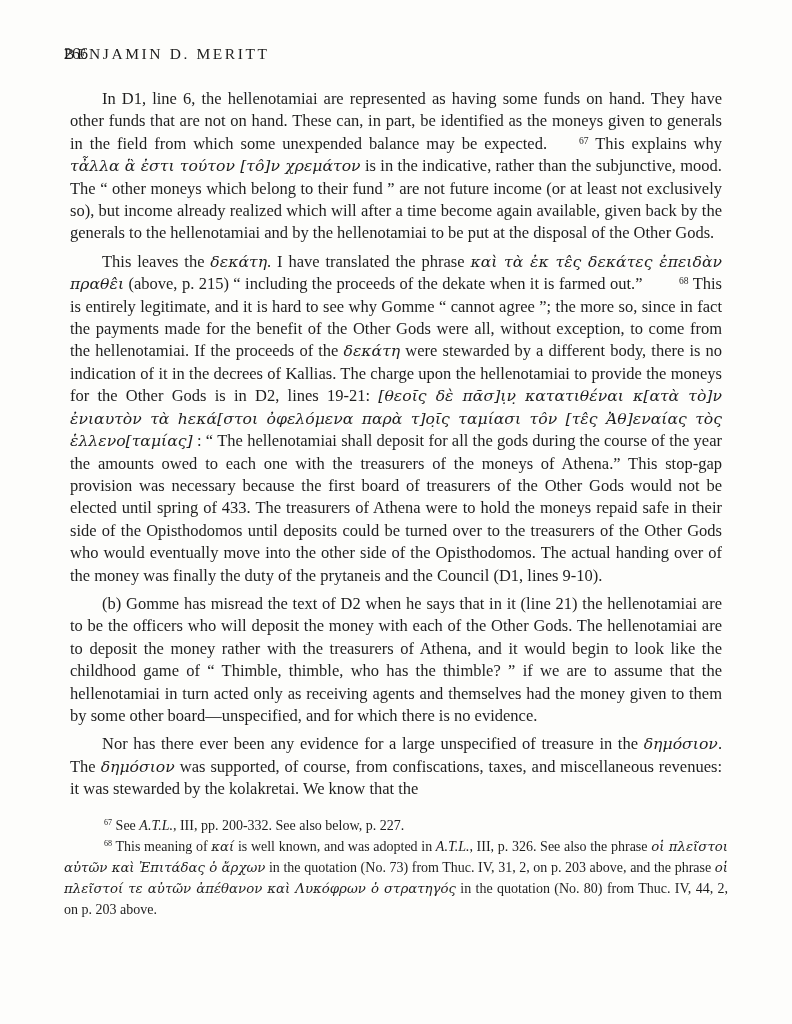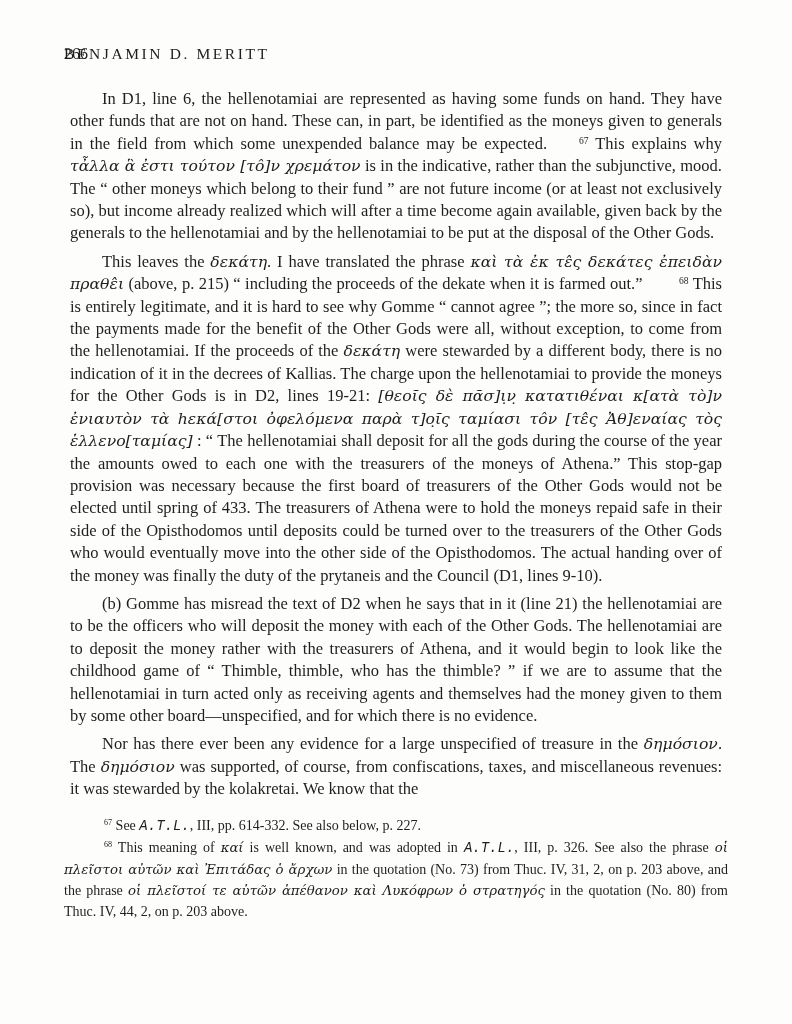--- a/index.html
+++ b/index.html
@@ -57,21 +57,20 @@
     text-align: justify;
     text-indent: 20px;
   }
   .g {
     font-style: italic;
     font-family: "DejaVu Serif", "DejaVu Sans", serif;
     font-size: 95%;
   }
   .i {
     font-style: italic;
-    font-family: Liberation Mono, monospace;
   }
   .sup {
     display: inline-block;
     font-size: 58%;
     vertical-align: 0.55em;
     line-height: 0;
   }
   .rm { }
 </style>
 </head>
@@ -84,16 +83,16 @@
   </header>
 
   <main class="body-text" id="paragraphs">
       <p class="paragraph"><span class="rm">In D1, line 6, the hellenotamiai are represented as having some funds on hand. They have other funds that are not on hand. These can, in part, be identified as the moneys given to generals in the field from which some unexpended balance may be expected.</span><span class="sup">67</span><span class="rm"> This explains why </span><span class="g">τἆλλα ἃ ἐστι τούτον [τô]ν χρεμάτον</span><span class="rm"> is in the indicative, rather than the subjunctive, mood. The “ other moneys which belong to their fund ” are not future income (or at least not exclusively so), but income already realized which will after a time become again available, given back by the generals to the hellenotamiai and by the hellenotamiai to be put at the disposal of the Other Gods.</span></p>
       <p class="paragraph"><span class="rm">This leaves the </span><span class="g">δεκάτη</span><span class="rm">. I have translated the phrase </span><span class="g">καὶ τὰ ἐκ τε̂ς δεκάτες ἐπειδὰν πραθε̂ι</span><span class="rm"> (above, p. 215) “ including the proceeds of the dekate when it is farmed out.” </span><span class="sup">68</span><span class="rm"> This is entirely legitimate, and it is hard to see why Gomme “ cannot agree ”; the more so, since in fact the payments made for the benefit of the Other Gods were all, without exception, to come from the hellenotamiai. If the proceeds of the </span><span class="g">δεκάτη</span><span class="rm"> were stewarded by a different body, there is no indication of it in the decrees of Kallias. The charge upon the hellenotamiai to provide the moneys for the Other Gods is in D2, lines 19-21: </span><span class="g">[θεοῖς δὲ πᾶσ]ι̣ν̣ κατατιθέναι κ[ατὰ τὸ]ν ἐνιαυτὸν τὰ hεκά[στοι ὀφελόμενα παρὰ τ]ο̣ῖς ταμίασι τôν [τε̂ς Ἀθ]εναίας τὸς ἑλλενο[ταμίας]</span><span class="rm"> : “ The hellenotamiai shall deposit for all the gods during the course of the year the amounts owed to each one with the treasurers of the moneys of Athena.” This stop-gap provision was necessary because the first board of treasurers of the Other Gods would not be elected until spring of 433. The treasurers of Athena were to hold the moneys repaid safe in their side of the Opisthodomos until deposits could be turned over to the treasurers of the Other Gods who would eventually move into the other side of the Opisthodomos. The actual handing over of the money was finally the duty of the prytaneis and the Council (D1, lines 9-10).</span></p>
       <p class="paragraph"><span class="rm">(b) Gomme has misread the text of D2 when he says that in it (line 21) the hellenotamiai are to be the officers who will deposit the money with each of the Other Gods. The hellenotamiai are to deposit the money rather with the treasurers of Athena, and it would begin to look like the childhood game of “ Thimble, thimble, who has the thimble? ” if we are to assume that the hellenotamiai in turn acted only as receiving agents and themselves had the money given to them by some other board—unspecified, and for which there is no evidence.</span></p>
       <p class="paragraph"><span class="rm">Nor has there ever been any evidence for a large unspecified of treasure in the </span><span class="g">δημόσιον</span><span class="rm">. The </span><span class="g">δημόσιον</span><span class="rm"> was supported, of course, from confiscations, taxes, and miscellaneous revenues: it was stewarded by the kolakretai. We know that the</span></p>
     </main>
 
   <section class="footnotes" id="footnotes">
-      <p class="footnote"><span class="sup">67</span><span class="rm"> See </span><span class="i">A.T.L.</span><span class="rm">, III, pp. 614-332. See also below, p. 227.</span></p>
+      <p class="footnote"><span class="sup">67</span><span class="rm"> See </span><span class="i">A.T.L.</span><span class="rm">, III, pp. 200-332. See also below, p. 227.</span></p>
       <p class="footnote"><span class="sup">68</span><span class="rm"> This meaning of </span><span class="g">καί</span><span class="rm"> is well known, and was adopted in </span><span class="i">A.T.L.</span><span class="rm">, III, p. 326. See also the phrase </span><span class="g">οἱ πλεῖστοι αὐτῶν καὶ Ἐπιτάδας ὁ ἄρχων</span><span class="rm"> in the quotation (No. 73) from Thuc. IV, 31, 2, on p. 203 above, and the phrase </span><span class="g">οἱ πλεῖστοί τε αὐτῶν ἀπέθανον καὶ Λυκόφρων ὁ στρατηγός</span><span class="rm"> in the quotation (No. 80) from Thuc. IV, 44, 2, on p. 203 above.</span></p>
     </section>
 </div>
 
 </body></html>

